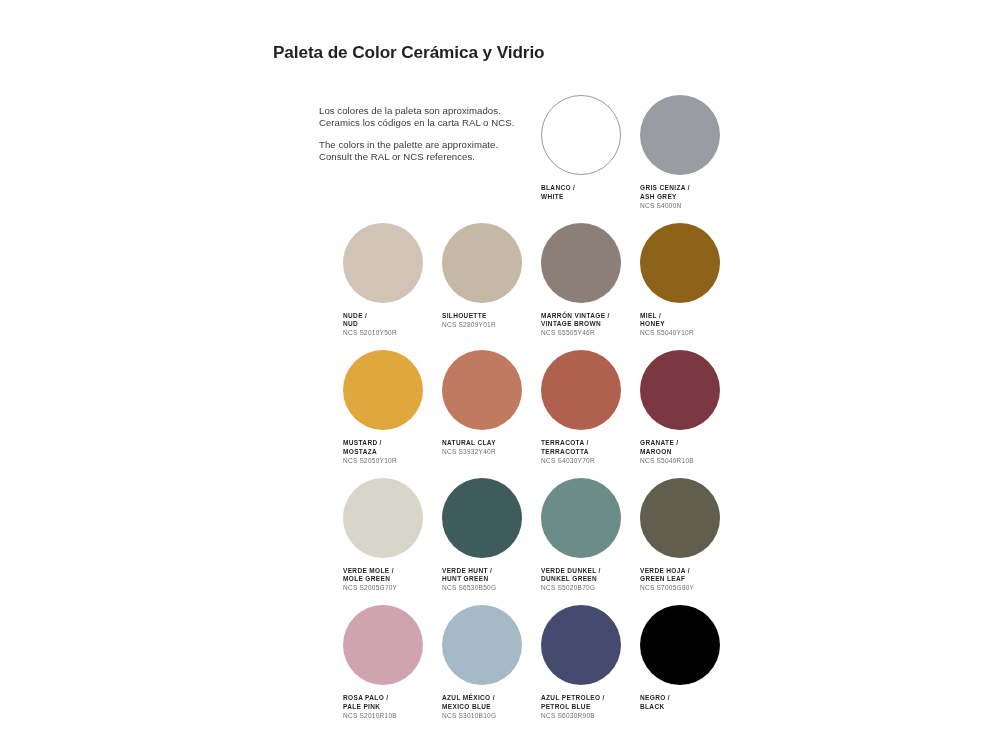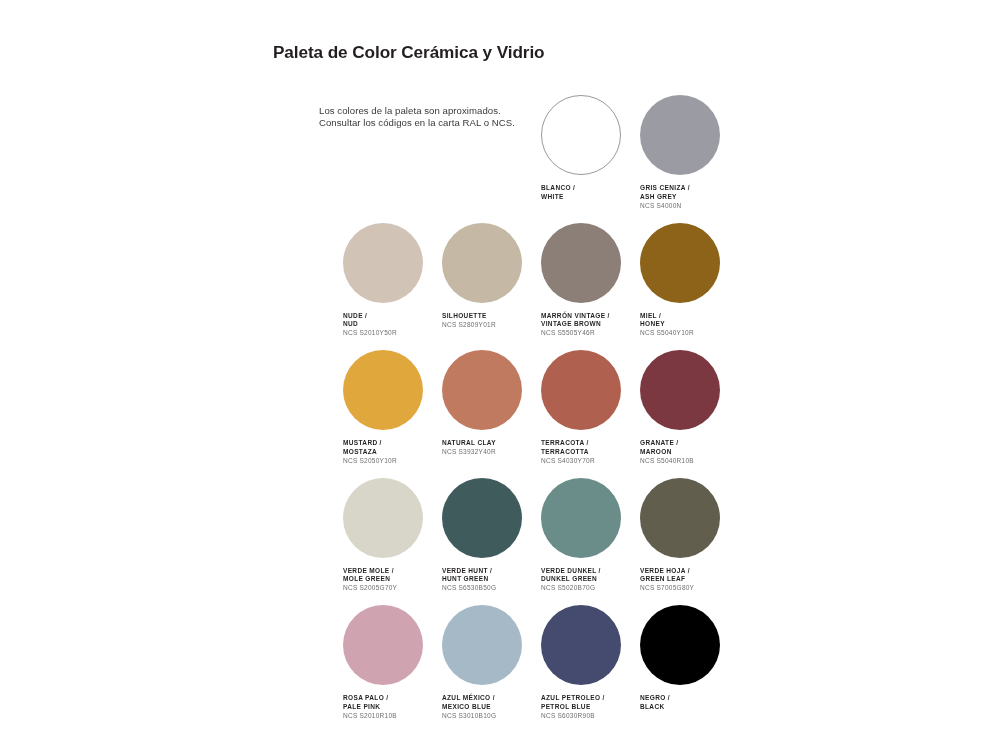--- a/index.html
+++ b/index.html
@@ -100,21 +100,25 @@
 
 <div id="sheet">
 
   <div class="title-block">
     <div class="title-line">Paleta de Color Cerámica y Vidrio</div>
   </div>
 
   <div class="intro-block">
     <div class="intro-para">
       <div>Los colores de la paleta son aproximados.</div>
-      <div>Consultar los códigos en la carta RAL o NCS.</div>
+      <div>Ceramics los códigos en la carta RAL o NCS.</div>
+    </div>
+    <div class="intro-para">
+      <div>The colors in the palette are approximate.</div>
+      <div>Consult the RAL or NCS references.</div>
     </div>
   </div>
 
   <div id="swatch-grid">
       <div class="swatch" style="left: 541px; top: 95px;">
         <div class="disc outlined"></div>
         <div class="labels">
           <div class="lbl">BLANCO /</div>
           <div class="lbl">WHITE</div>
         </div>

